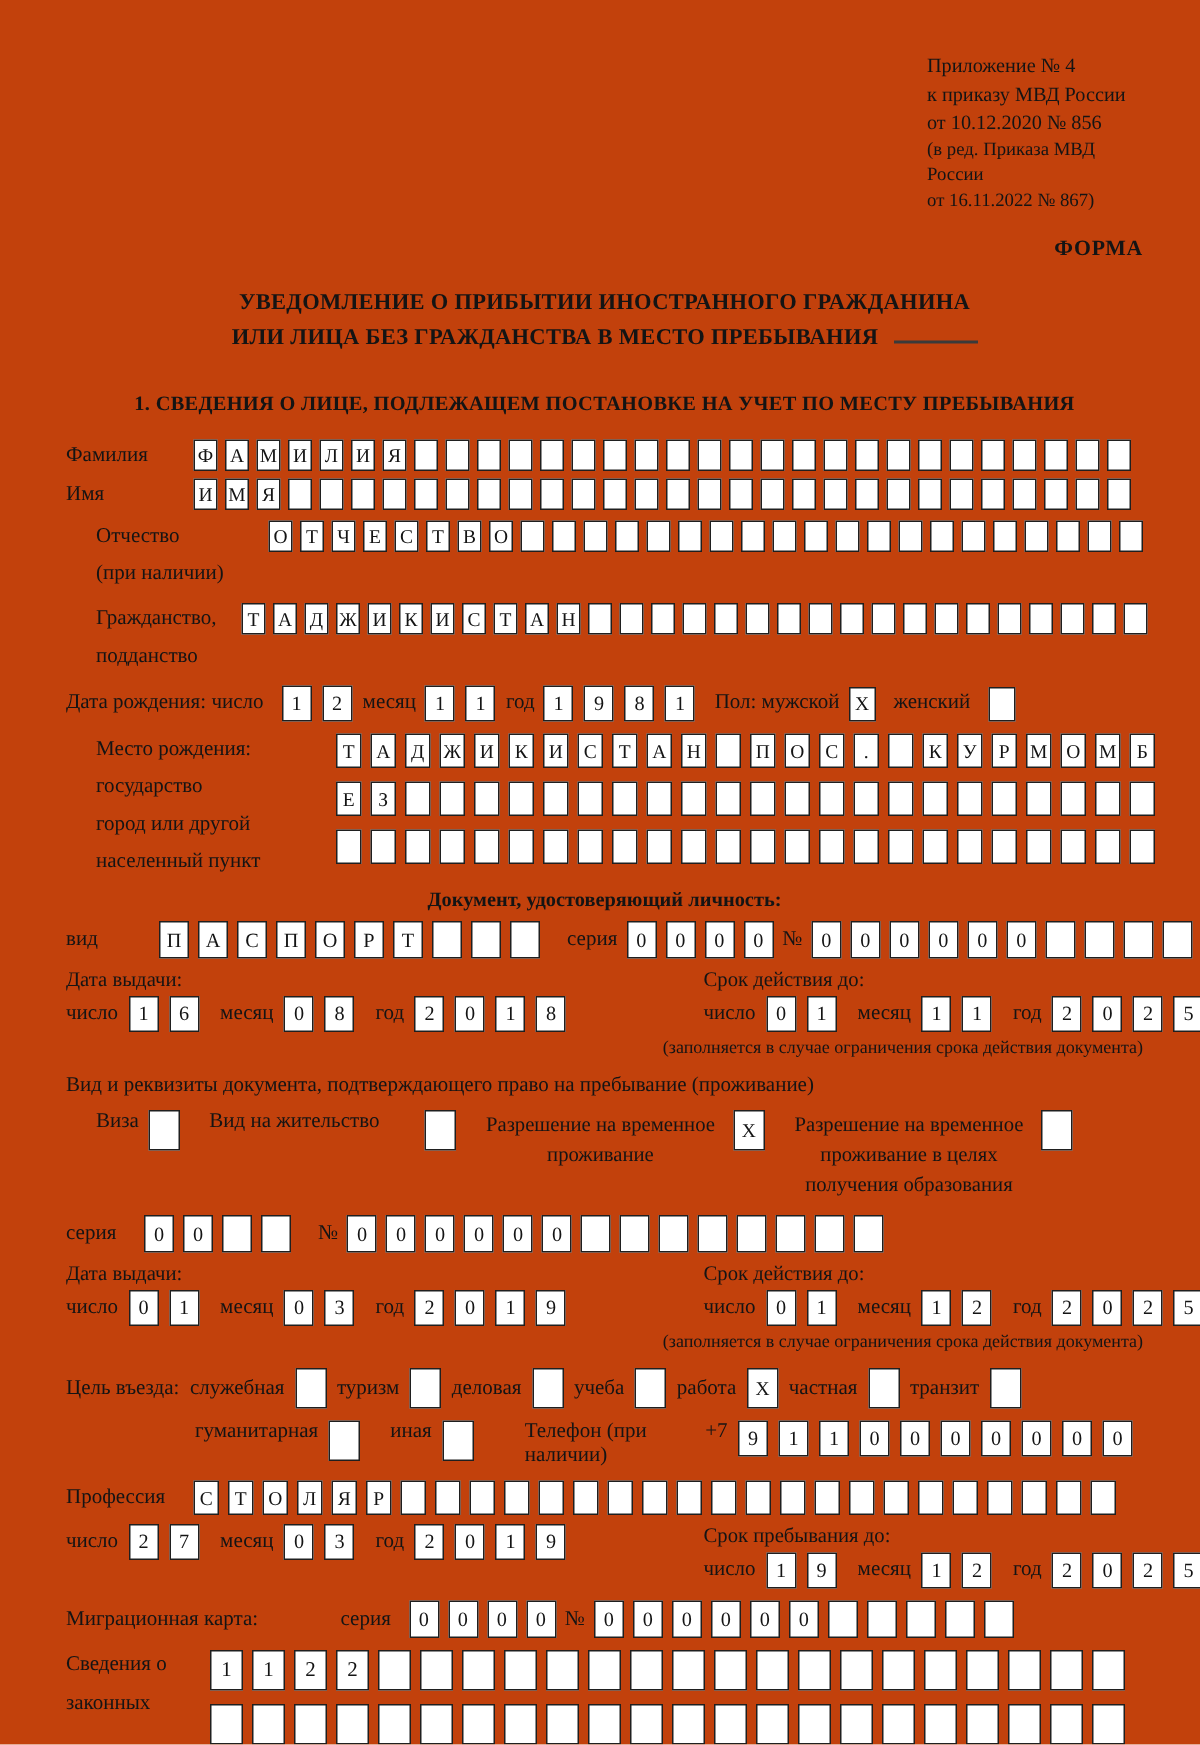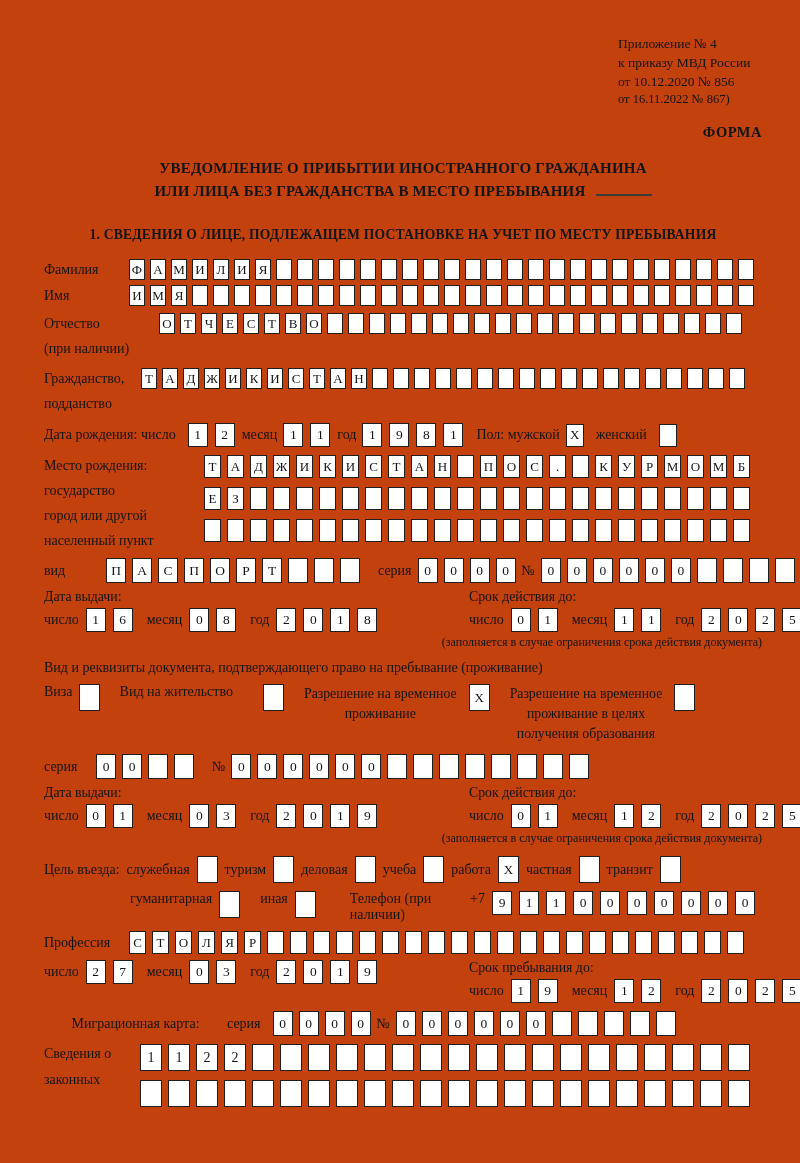--- a/index.html
+++ b/index.html
@@ -13,23 +13,23 @@
   .hdr { margin-left:574px; line-height:19px; font-size:13.5px; }
   .hdr .sub { font-size:12.5px; line-height:17px; }
   .hdr .sub:first-of-type { margin-top:4px; }
   .forma { text-align:right; font-weight:bold; font-size:14.5px; margin-top:16px; letter-spacing:.5px; }
   .title { text-align:center; font-weight:bold; font-size:15px; line-height:23px; margin-top:16px; letter-spacing:.2px; }
   .blank-line { display:inline-block; width:56px; border-bottom:2.2px solid #3a3a3a; height:12px; margin-left:10px; }
   .sec1 { text-align:center; font-weight:bold; font-size:13.6px; margin:24px 0 16px 0; letter-spacing:.2px; }
 
   
   .row { display:flex; align-items:center; margin-bottom:5px; }
-  .row.top { align-items:flex-start; }
+  .row.top { align-items:flex-start;margin-left:20px; }
   .lbl { flex:none; }
-  .w85 { width:85px; } .w115 { width:115px; } .w97 { width:97px; } .w160 { width:160px; } .w180 { width:183px;text-align:center; }
+  .w85 { width:85px; } .w115 { width:115px; } .w97 { width:97px; } .w160 { width:160px; } .w180 { width:183px; }
   .lbl2 { flex:none; line-height:25px; }
   .gap6 { width:6px; flex:none; } .gap12 { width:12px; flex:none; } .gap20 { width:20px; flex:none; } .gap30 { width:30px; flex:none; }
 
   
   .cells { display:inline-flex; flex:none; }
   .cell {
     box-sizing:border-box; flex:none; width:16px; height:21px; margin-right:5px;
     border:1.7px solid #1f1f1f; background:#fff; display:flex; align-items:center; justify-content:center;
     font-size:13px; font-family:"Liberation Serif","DejaVu Serif",serif;
   }
@@ -64,20 +64,21 @@
 </style>
 </head>
 <body>
 
 <div class="page">
 
   <div class="hdr">
     <div>Приложение № 4</div>
     <div>к приказу МВД России</div>
     <div>от 10.12.2020 № 856</div>
+    <div class="sub">(в ред. Приказа МВД России</div>
     <div class="sub">от 16.11.2022 № 867)</div>
   </div>
   <div class="forma">ФОРМА</div>
 
   <div class="title">
     <div>УВЕДОМЛЕНИЕ О ПРИБЫТИИ ИНОСТРАННОГО ГРАЖДАНИНА</div>
     <div><span>ИЛИ ЛИЦА БЕЗ ГРАЖДАНСТВА В МЕСТО ПРЕБЫВАНИЯ</span><span class="blank-line"></span></div>
   </div>
 
   <div class="sec1">1. СВЕДЕНИЯ О ЛИЦЕ, ПОДЛЕЖАЩЕМ ПОСТАНОВКЕ НА УЧЕТ ПО МЕСТУ ПРЕБЫВАНИЯ</div>
@@ -347,20 +348,21 @@
           <span class="cell"></span>
           <span class="cell"></span>
           <span class="cell"></span>
           <span class="cell"></span>
           <span class="cell"></span>
           <span class="cell"></span>
         </span>
     </span>
   </div>
 
+  <div class="doc-head">Документ, удостоверяющий личность:</div>
   <div class="row">
     <span class="lbl" style="width:62px;">вид</span>
     <span class="cells cells-sp">
         <span class="cell">П</span>
         <span class="cell">А</span>
         <span class="cell">С</span>
         <span class="cell">П</span>
         <span class="cell">О</span>
         <span class="cell">Р</span>
         <span class="cell">Т</span>

